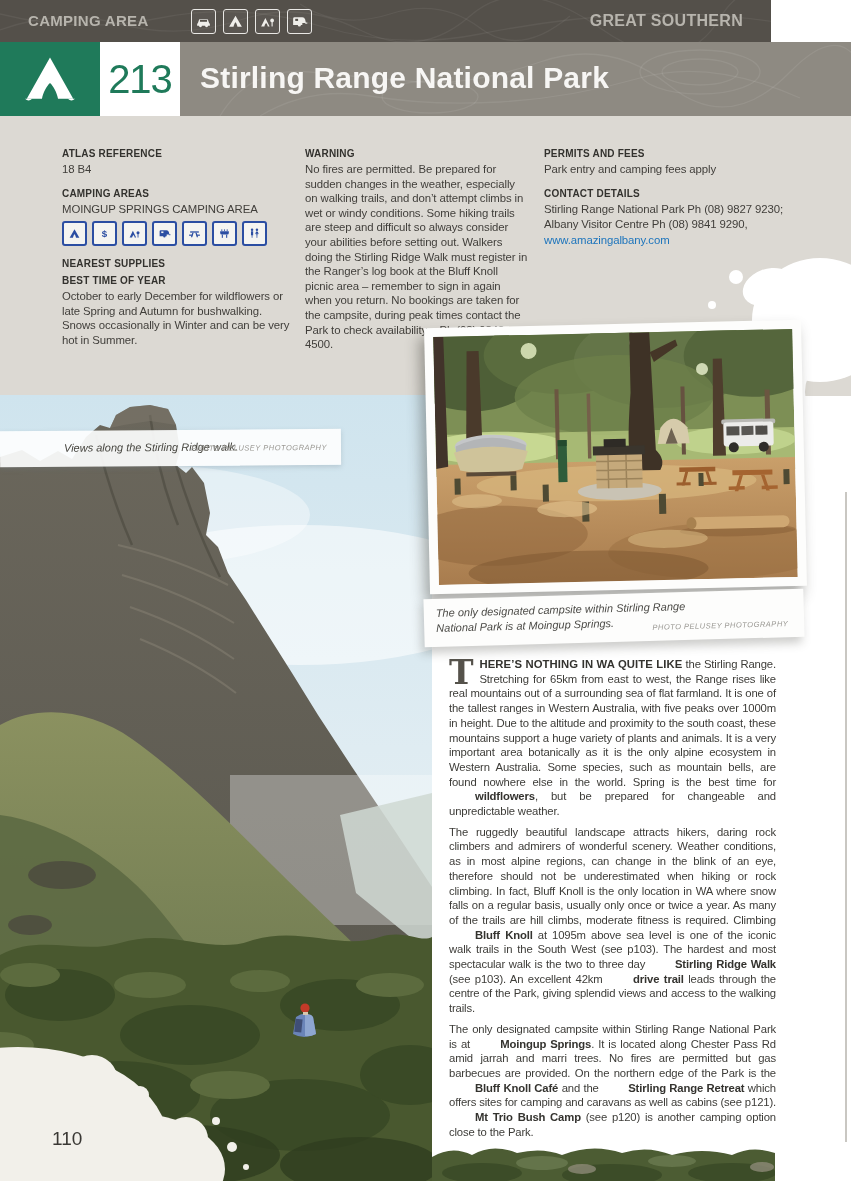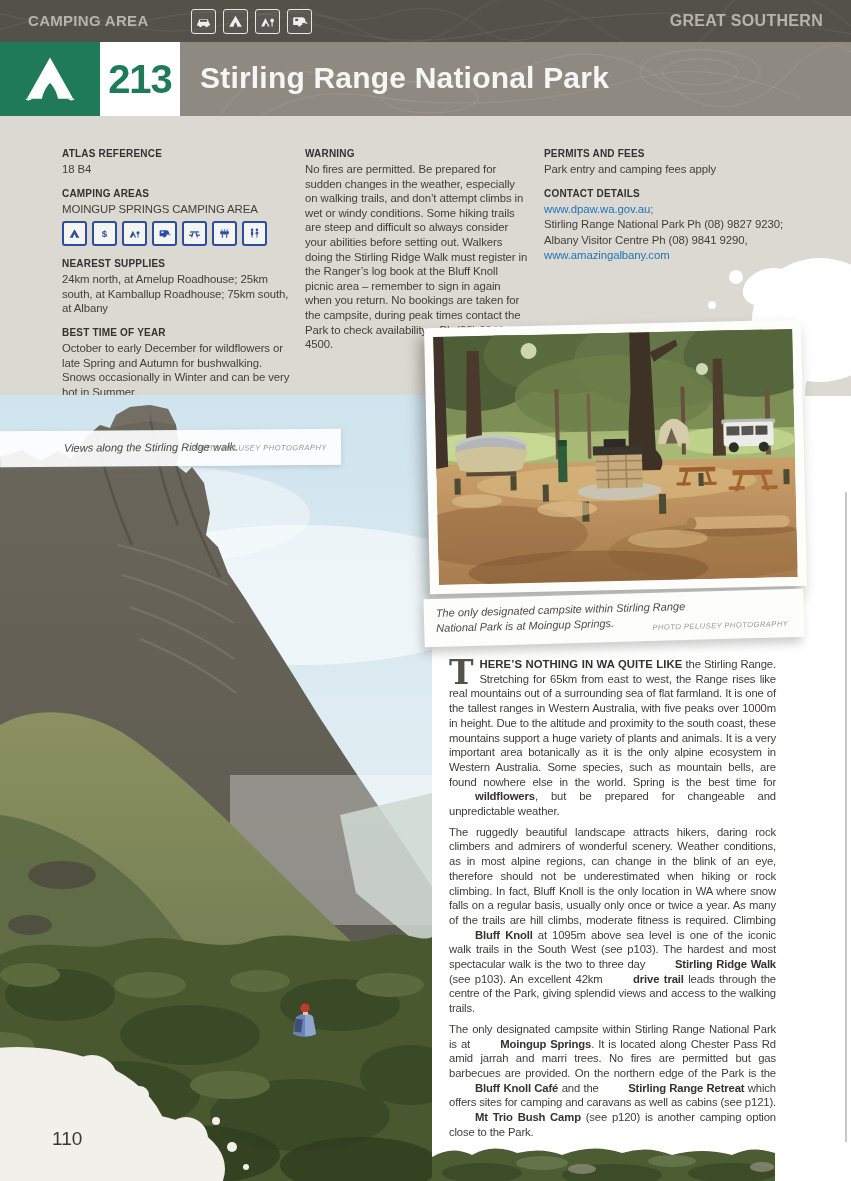--- a/index.html
+++ b/index.html
@@ -1,32 +1,32 @@
 <!DOCTYPE html>
 <html><head>
 <meta charset="utf-8">
 <style>
   html,body{margin:0;padding:0;background:#ffffff;}
   #page{position:relative;width:851px;height:1181px;background:#ffffff;overflow:hidden;
         font-family:"Liberation Sans",sans-serif;-webkit-font-smoothing:antialiased;}
 
   
-  .topbar{position:absolute;left:0;top:0;width:851px;height:42px;background:#54504a;}
+  .topbar{position:absolute;left:0;top:0;width:771px;height:42px;background:#54504a;}
   .topbar .label{position:absolute;top:12px;font-size:15px;font-weight:bold;color:#b7b4ad;letter-spacing:.3px;}
   .topbar .label.left{left:28px;}
   .topbar .label.right{right:28px;font-size:16px;}
   .hdr-icons{position:absolute;left:191px;top:9px;display:flex;gap:7px;}
   .hdr-icon{width:23px;height:23px;border:1.6px solid #e9e8e5;border-radius:3px;display:flex;align-items:center;justify-content:center;background:rgba(255,255,255,.04);}
   .topo{position:absolute;left:0;top:0;pointer-events:none;}
 
   
   .titleband{position:absolute;left:0;top:42px;width:851px;height:74px;background:#8e8a82;}
   .tentblock{position:absolute;left:0;top:0;width:100px;height:74px;background:#1f7a5a;display:flex;align-items:center;justify-content:center;}
   .numblock{position:absolute;left:100px;top:0;width:80px;height:74px;background:#ffffff;display:flex;align-items:center;justify-content:center;}
-  .numblock span{font-size:40px;font-weight:bold;color:#1f7a5a;letter-spacing:-1px;}
+  .numblock span{font-size:40px;font-weight:normal;color:#1f7a5a;letter-spacing:-1px;}
   .parktitle{position:absolute;left:200px;top:50%;transform:translateY(-52%);font-size:30px;font-weight:700;color:#f7f6f4;letter-spacing:.2px;}
 
   
   .infopanel{position:absolute;left:0;top:116px;width:851px;height:280px;background:#dcd9d3;}
   .col{position:absolute;top:142px;color:#403e3a;}
   .col1{left:62px;width:232px;}
   .col2{left:305px;width:224px;}
   .col3{left:544px;width:282px;}
   .ih{font-size:10px;font-weight:bold;color:#33322e;letter-spacing:.2px;margin:6px 0 3px 0;}
   .iv{font-size:11.4px;line-height:14.6px;margin:0 0 11px 0;letter-spacing:-.1px;}
@@ -191,35 +191,33 @@
               <circle cx="7.5" cy="5" r="2.3"></circle>
               <path d="M5.5,8 h4 v7 h-1.3 v5 h-1.4 v-5 H5.5 z"></path>
               <circle cx="16.5" cy="5" r="2.3"></circle>
               <path d="M16.5,8 q2.4,0 3,5 l-1.6.5 q-.3-2 -.8-2.5 l.6,4 h-2.4 l.6-4 q-.5.5 -.8,2.5 L13.5,13 q.6-5 3-5 z"></path>
               <rect x="15.8" y="15" width="1.4" height="5"></rect>
             </g>
           </svg>
       </span>
     </div>
     <div class="ih">NEAREST SUPPLIES</div>
-    <div class="iv">24km north, at Amelup Roadhouse; 25km south, at Kamballup Roadhouse; 75km south, at Albany</div>
     <div class="ih">BEST TIME OF YEAR</div>
     <div class="iv">October to early December for wildflowers or late Spring and Autumn for bushwalking. Snows occasionally in Winter and can be very hot in Summer.</div>
   </div>
 
   <div class="col col2">
     <div class="ih">WARNING</div>
     <div class="iv">No fires are permitted. Be prepared for sudden changes in the weather, especially on walking trails, and don’t attempt climbs in wet or windy conditions. Some hiking trails are steep and difficult so always consider your abilities before setting out. Walkers doing the Stirling Ridge Walk must register in the Ranger’s log book at the Bluff Knoll picnic area – remember to sign in again when you return. No bookings are taken for the campsite, during peak times contact the Park to check availability – Ph (08) 9842 4500.</div>
   </div>
 
   <div class="col col3">
     <div class="ih">PERMITS AND FEES</div>
     <div class="iv">Park entry and camping fees apply</div>
     <div class="ih">CONTACT DETAILS</div>
-    <div class="contact-line link">www.dpaw.wa.gov.au;</div>
     <div class="contact-line">Stirling Range National Park Ph (08) 9827 9230;</div>
     <div class="contact-line">Albany Visitor Centre Ph (08) 9841 9290,</div>
     <div class="contact-line link">www.amazingalbany.com</div>
   </div>
 
   <svg class="splat" style="left:640px;top:235px;" width="211" height="180">
     <g fill="#ffffff">
       <ellipse cx="180" cy="85" rx="68" ry="62"></ellipse>
       <ellipse cx="128" cy="52" rx="26" ry="18" transform="rotate(-20 128 52)"></ellipse>
       <circle cx="96" cy="42" r="7"></circle>

